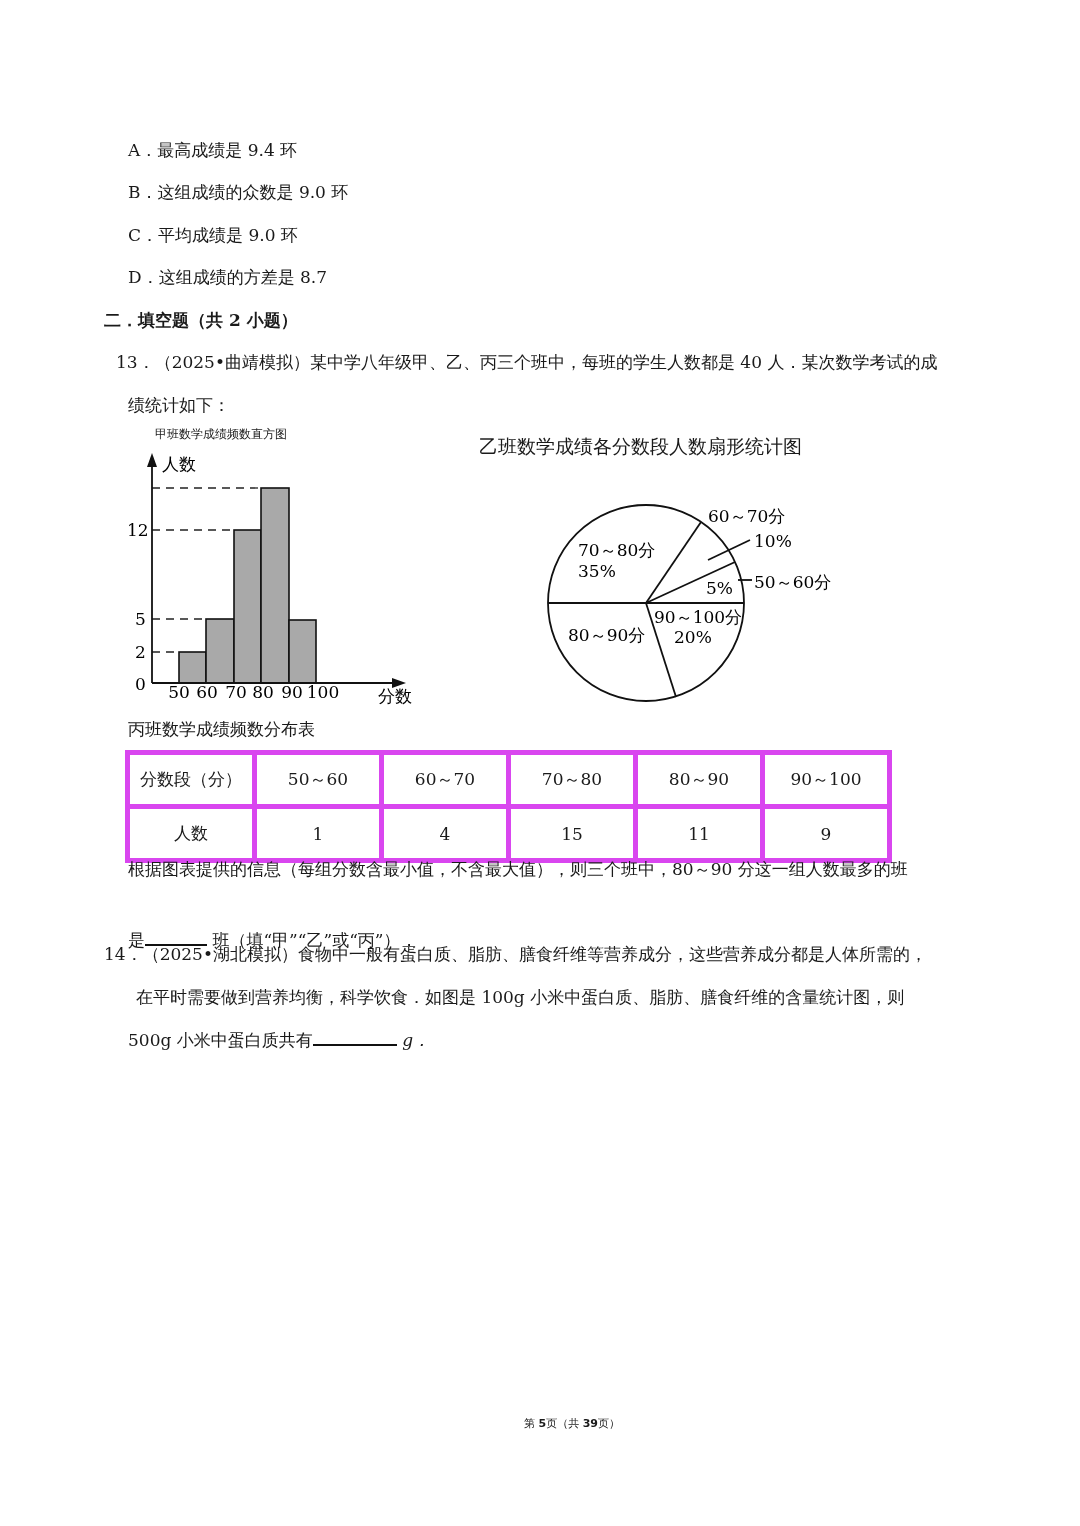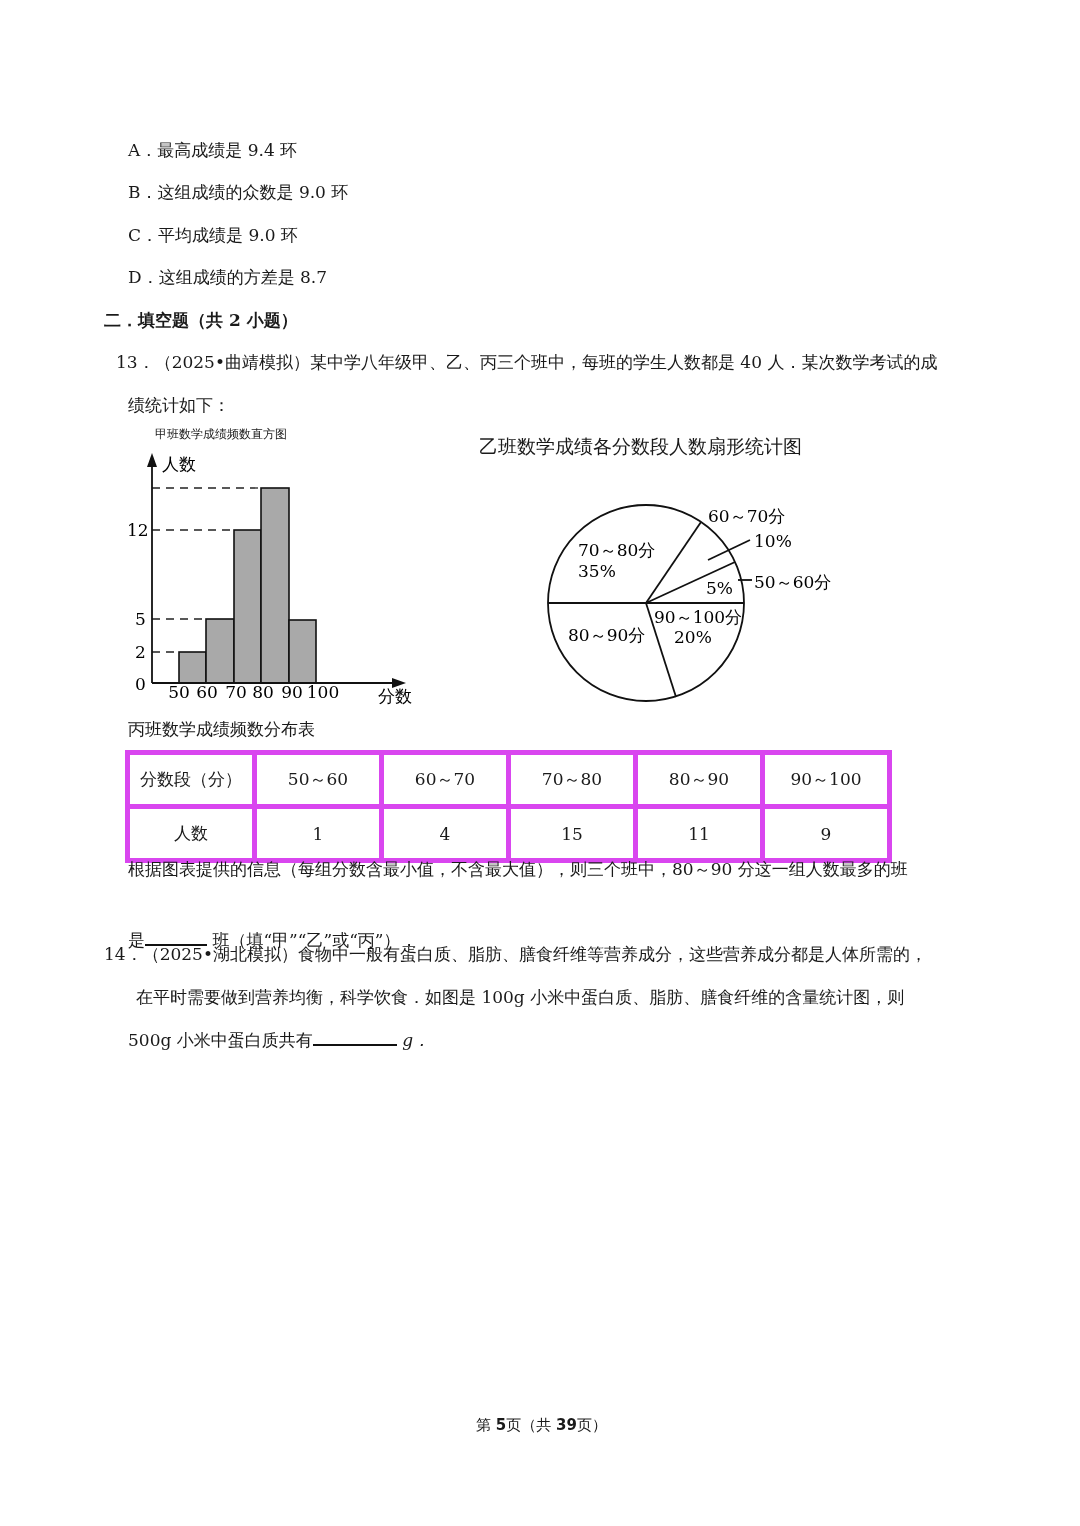--- a/index.html
+++ b/index.html
@@ -7,21 +7,21 @@
        font-family:"DejaVu Serif","Liberation Serif",serif;color:#1a1a1a;}
   .abs{position:absolute;white-space:nowrap;}
   .line{font-size:17px;line-height:20px;}
   .opt{left:128px;}
   .blank{display:inline-block;border-bottom:2px solid #111;vertical-align:baseline;height:14px;}
   table.dist{position:absolute;left:125px;top:750px;border-collapse:collapse;
        font-size:17px;}
   table.dist td{border:5px solid #d946ef;height:47px;text-align:center;width:120px;}
   table.dist td.head{width:120px;}
   svg text{font-family:"DejaVu Serif","Liberation Serif",serif;}
-  .footer{font-size:15px;}
+  .footer{font-size:11px;margin-left:48px;}
   .footer b{font-family:"DejaVu Sans","Liberation Sans",sans-serif;}
 </style>
 </head>
 <body>
 
 <div class="abs line opt" style="top:140px">
   <span>A．</span><span>最高成绩是 9.4 环</span>
 </div>
 <div class="abs line opt" style="top:182px">
   <span>B．</span><span>这组成绩的众数是 9.0 环</span>

